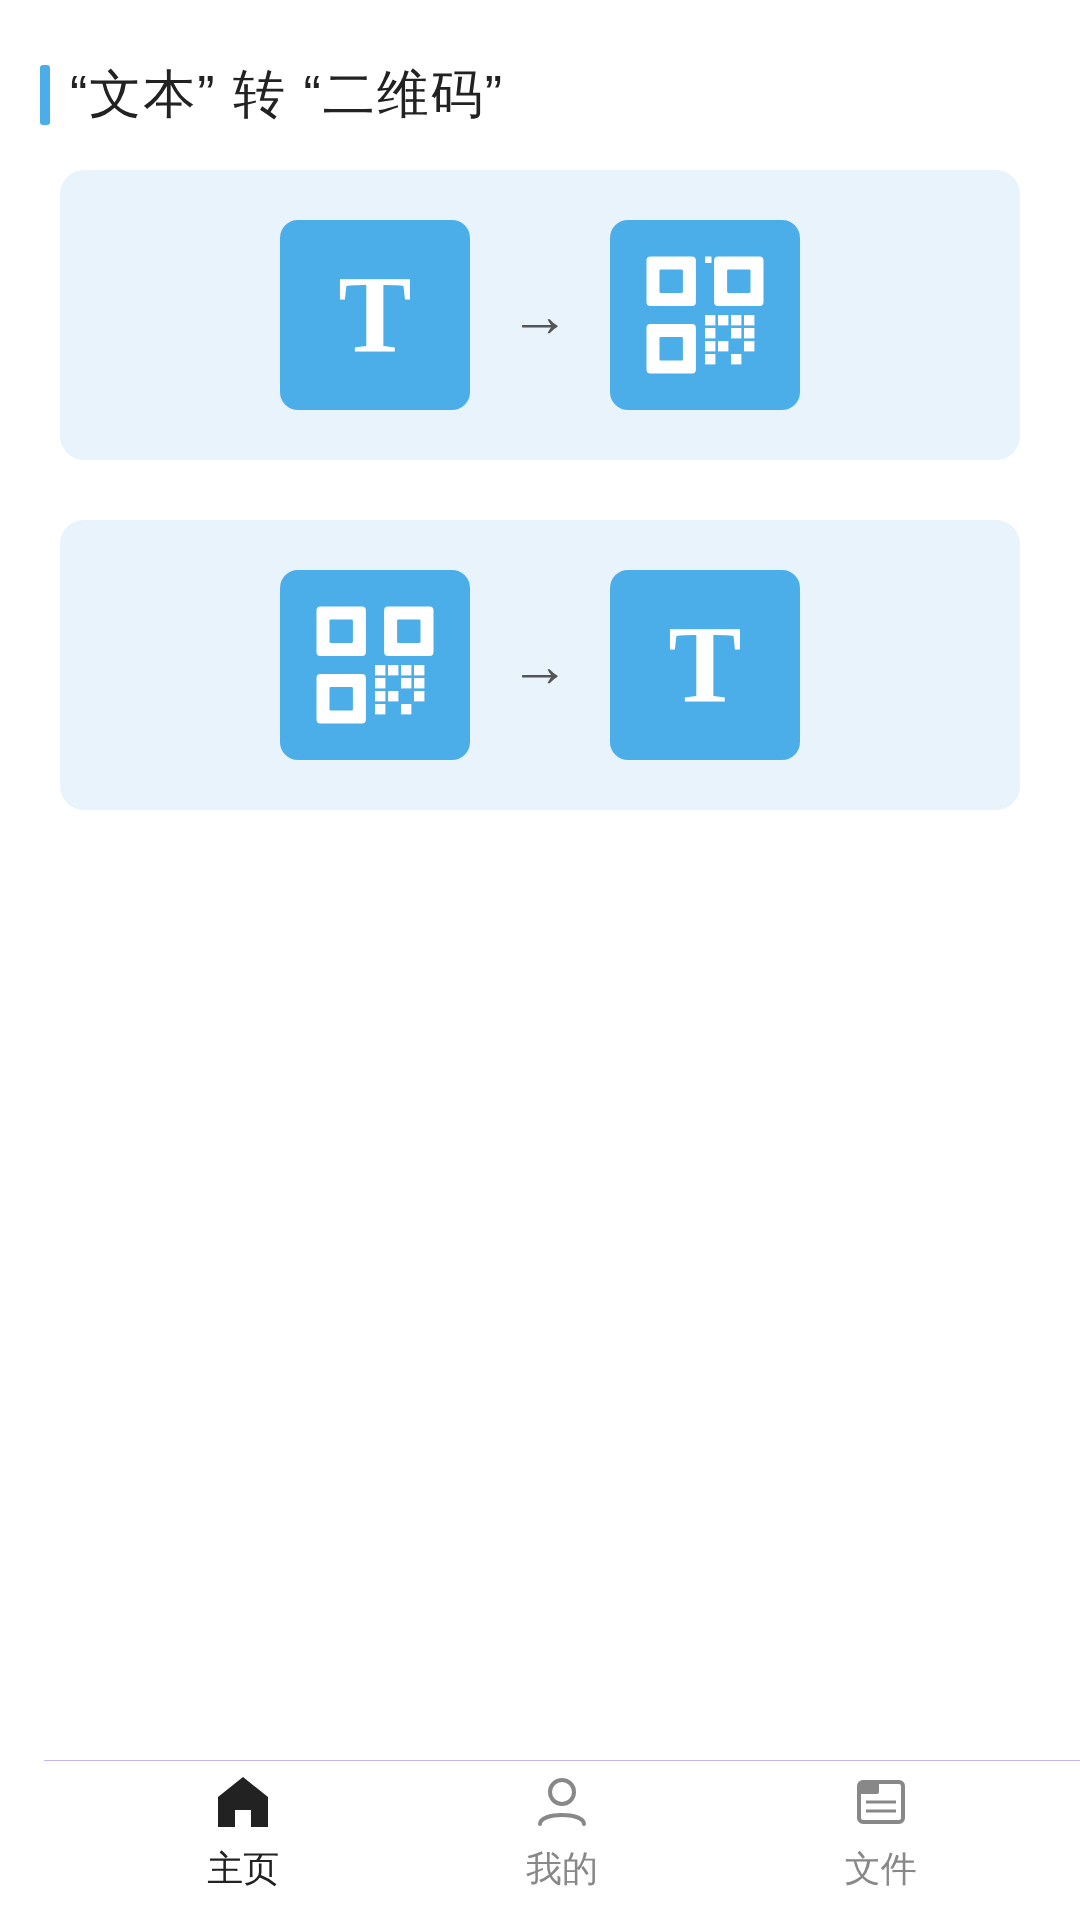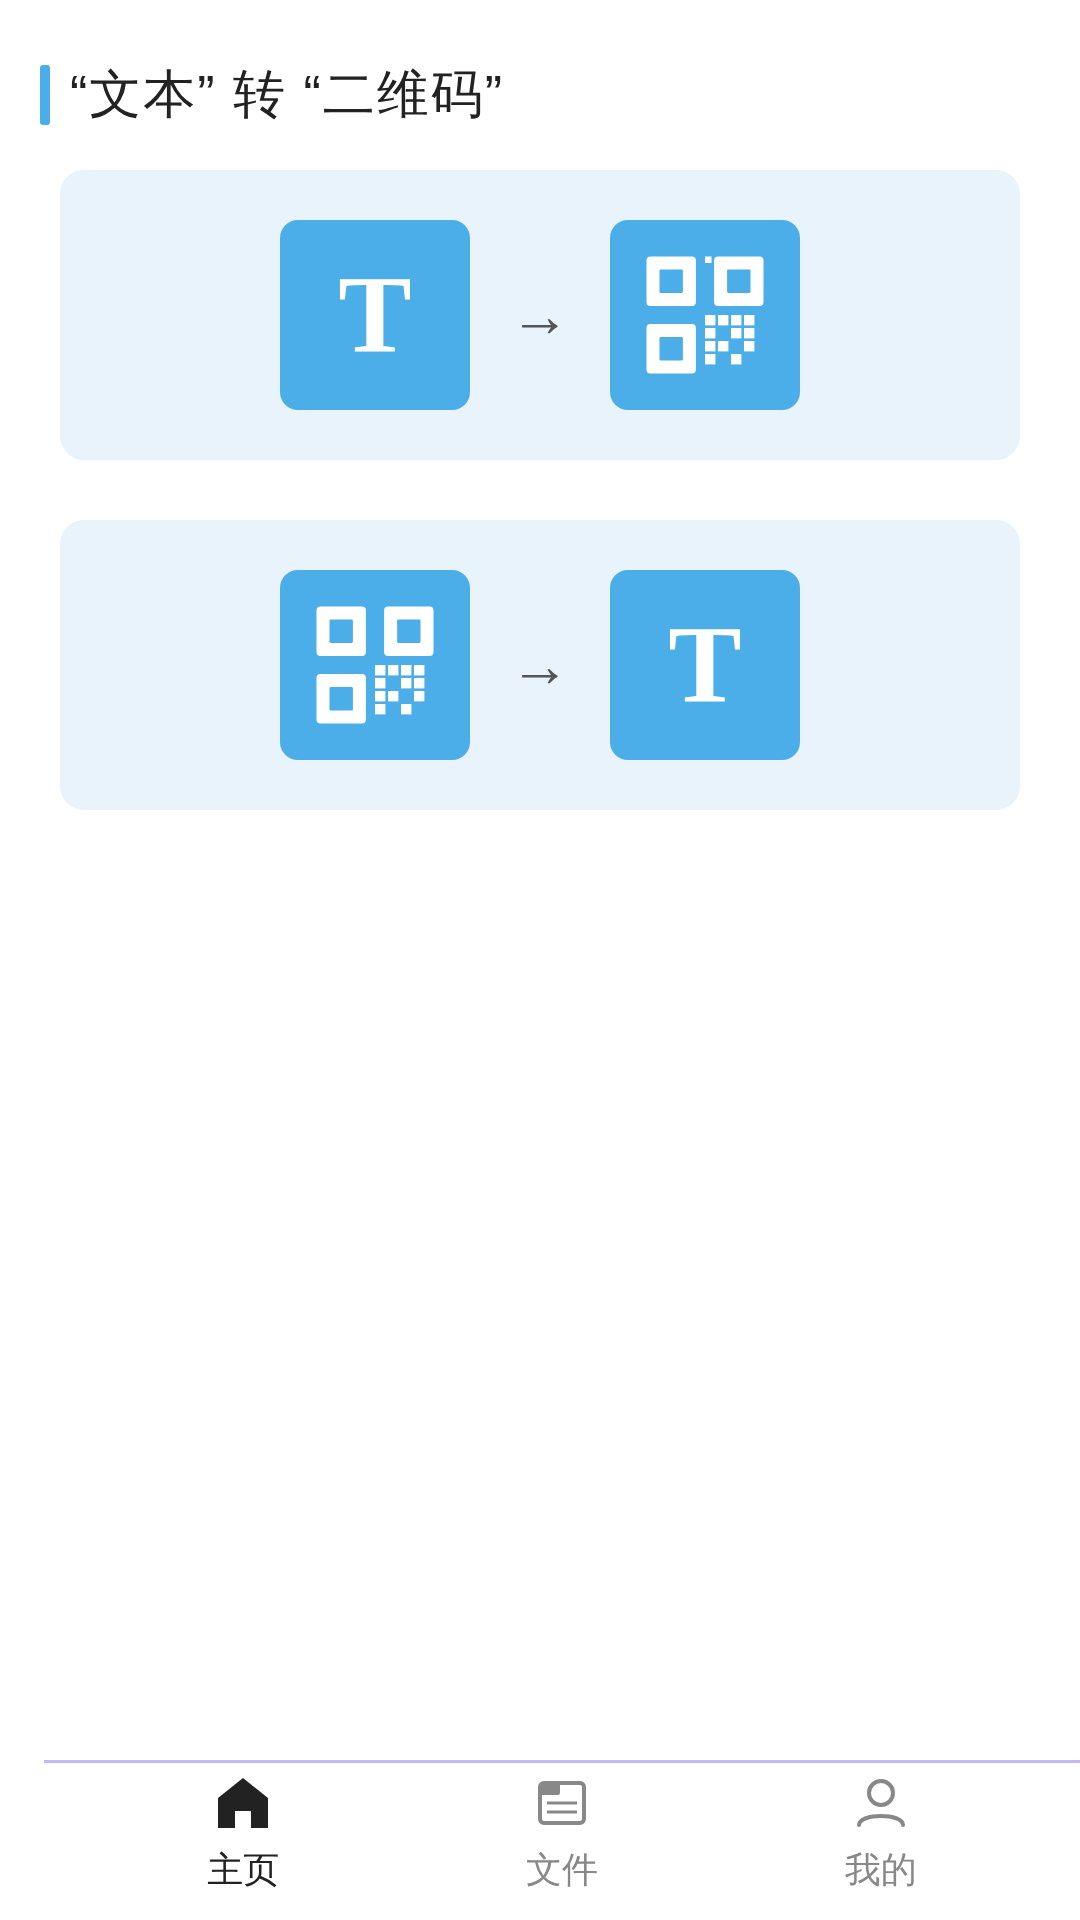--- a/index.html
+++ b/index.html
@@ -90,21 +90,21 @@
     }
 
     
     .bottom-nav {
       position: absolute;
       bottom: 0;
       left: 0;
       right: 0;
       height: 160px;
       background: #ffffff;
-      border-top: 3px solid #c4b5fd;
+      border-top: 1px solid #c4b5fd;
       display: flex;
       align-items: center;
       justify-content: space-around;
       padding: 0 40px;
       padding-bottom: 20px;
       margin-left: 44px;
     }
 
     .nav-item {
       display: flex;
@@ -228,32 +228,32 @@
       <svg viewBox="0 0 60 60" fill="none" xmlns="http://www.w3.org/2000/svg">
         <path d="M30 5L5 25V55H22V38H38V55H55V25L30 5Z" fill="#222222"></path>
       </svg>
     </div>
     <span class="nav-label active">主页</span>
   </div>
 
   <div class="nav-item">
     <div class="nav-icon">
       <svg viewBox="0 0 60 60" fill="none" xmlns="http://www.w3.org/2000/svg">
+        <circle cx="30" cy="20" r="12" stroke="#888888" stroke-width="4" fill="none"></circle>
+        <path d="M8 52C8 40 52 40 52 52" stroke="#888888" stroke-width="4" stroke-linecap="round" fill="none"></path>
+      </svg>
+    </div>
+    <span class="nav-label">我的</span>
+  </div>
+
+  <div class="nav-item">
+    <div class="nav-icon">
+      <svg viewBox="0 0 60 60" fill="none" xmlns="http://www.w3.org/2000/svg">
         <rect x="8" y="10" width="44" height="40" rx="4" stroke="#888888" stroke-width="4" fill="none"></rect>
         <rect x="8" y="10" width="20" height="12" rx="2" fill="#888888"></rect>
         <line x1="15" y1="30" x2="45" y2="30" stroke="#888888" stroke-width="3"></line>
         <line x1="15" y1="39" x2="45" y2="39" stroke="#888888" stroke-width="3"></line>
       </svg>
     </div>
     <span class="nav-label">文件</span>
   </div>
 
-  <div class="nav-item">
-    <div class="nav-icon">
-      <svg viewBox="0 0 60 60" fill="none" xmlns="http://www.w3.org/2000/svg">
-        <circle cx="30" cy="20" r="12" stroke="#888888" stroke-width="4" fill="none"></circle>
-        <path d="M8 52C8 40 52 40 52 52" stroke="#888888" stroke-width="4" stroke-linecap="round" fill="none"></path>
-      </svg>
-    </div>
-    <span class="nav-label">我的</span>
-  </div>
-
 </nav>
 
 </body></html>

